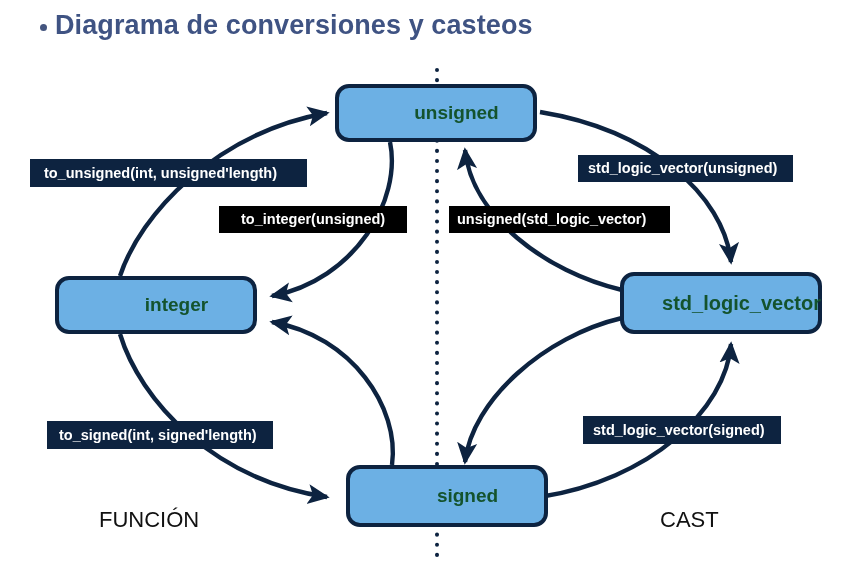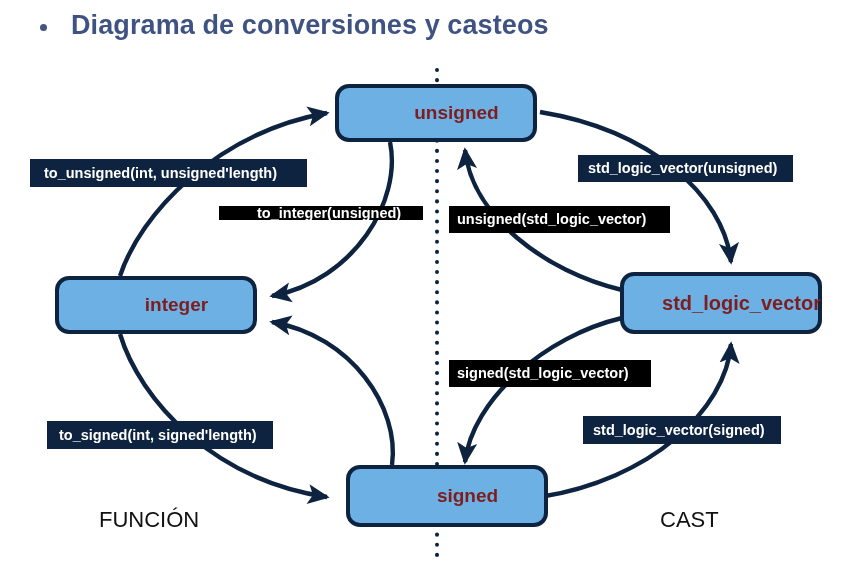--- a/index.html
+++ b/index.html
@@ -18,21 +18,21 @@
     overflow: hidden;
   }
 
   
   #title-row {
     position: absolute;
     left: 40px;
     top: 10px;
     display: flex;
     align-items: center;
-    gap: 24px;
+    gap: 8px;
     text-align: right;
   }
   #title-bullet {
     width: 7px;
     height: 7px;
     border-radius: 50%;
     background: #44557f;
     display: inline-block;
     margin-top: 4px;
   }
@@ -56,21 +56,21 @@
   
   .node {
     position: absolute;
     box-sizing: border-box;
     background: #6cb0e4;
     border: 4px solid #0d2340;
     border-radius: 14px;
     display: flex;
     align-items: center;
     justify-content: center;
-    color: #7f1d1d;
+    color: #14532d;
     font-weight: bold;
     font-size: 19px;
     z-index: 3;
     padding-left: 41px;
   }
   #node-unsigned {
     left: 335px; top: 84px; width: 202px; height: 58px;
   }
   #node-integer {
     left: 55px; top: 276px; width: 202px; height: 58px;
@@ -93,21 +93,21 @@
     white-space: nowrap;
     display: flex;
     align-items: center;
     z-index: 4;
     font-weight: bold;
   }
   .edge-label.navy { background: #0d2340; }
   .edge-label.black { background: #000000; }
 
   #lbl-to-unsigned   { left: 30px;  top: 159px; height: 28px; padding-left: 14px; padding-right: 30px; }
-  #lbl-to-int-uns    { left: 219px; top: 206px; height: 14px; padding-left: 38px; padding-right: 22px; align-items: flex-end; }
+  #lbl-to-int-uns    { left: 219px; top: 206px; height: 27px; padding-left: 22px; padding-right: 22px; }
   #lbl-uns-slv       { left: 449px; top: 206px; height: 27px; padding-left: 8px;  padding-right: 24px; }
   #lbl-slv-uns       { left: 578px; top: 155px; height: 27px; padding-left: 10px; padding-right: 16px; }
   #lbl-to-int-sgn    { left: 249px; top: 360px; height: 27px; padding-left: 16px; padding-right: 26px; }
   #lbl-sgn-slv       { left: 449px; top: 360px; height: 27px; padding-left: 8px;  padding-right: 22px; }
   #lbl-to-signed     { left: 47px;  top: 421px; height: 28px; padding-left: 12px; padding-right: 16px; }
   #lbl-slv-sgn       { left: 583px; top: 416px; height: 28px; padding-left: 10px; padding-right: 16px; }
 
   
   .legend {
     position: absolute;
@@ -181,23 +181,20 @@
 
   <div class="edge-label black" id="lbl-uns-slv">
     <span>unsigned(std_logic_vector)</span>
   </div>
 
   <div class="edge-label navy" id="lbl-slv-uns">
     <span>std_logic_vector(unsigned)</span>
   </div>
 
 
-  <div class="edge-label black" id="lbl-sgn-slv">
-    <span>signed(std_logic_vector)</span>
-  </div>
 
   <div class="edge-label navy" id="lbl-to-signed">
     <span>to_signed(int, signed'length)</span>
   </div>
 
   <div class="edge-label navy" id="lbl-slv-sgn">
     <span>std_logic_vector(signed)</span>
   </div>
 
   <div class="legend" id="legend-left">FUNCIÓN</div>

